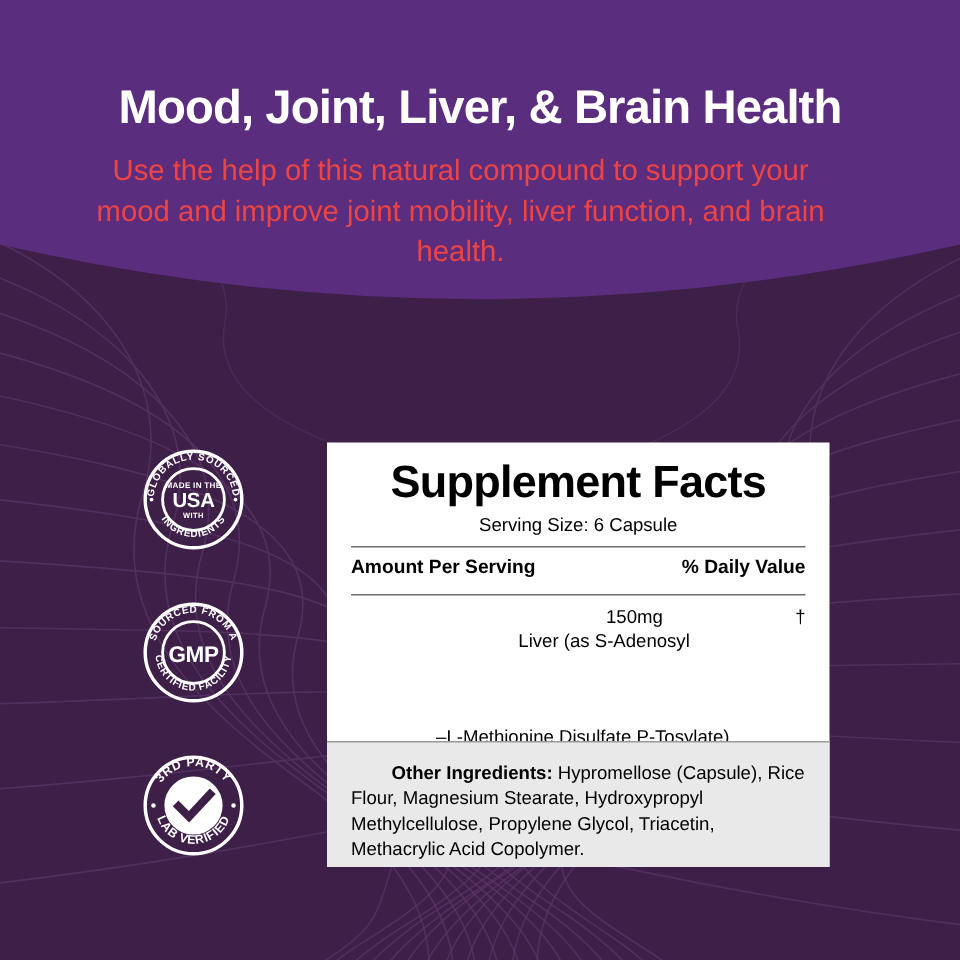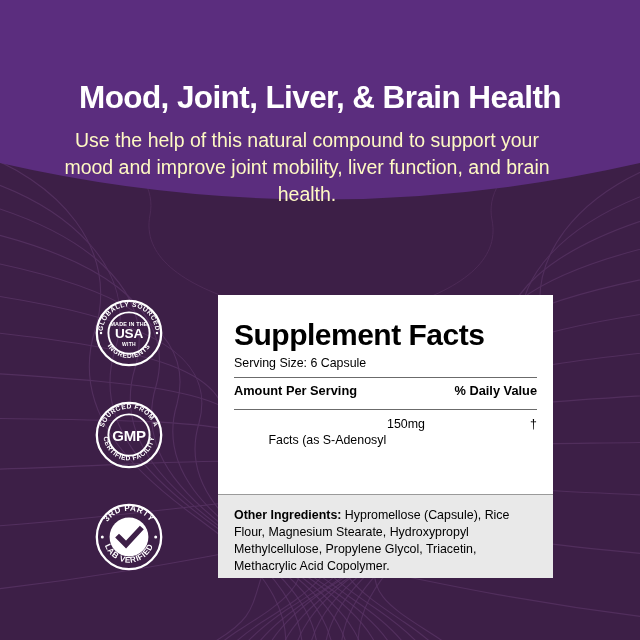--- a/index.html
+++ b/index.html
@@ -43,32 +43,32 @@
   }
   .banner-content {
     position: absolute;
     left: 0; top: 0;
     width: 640px;
     text-align: center;
     z-index: 3;
   }
   .headline {
     margin: 0;
-    padding: 80px 14px 0 14px;
+    padding: 54px 14px 0 14px;
     color: #ffffff;
     font-size: 31.5px;
     font-weight: bold;
     letter-spacing: -0.6px;
     line-height: 1.08;
     white-space: nowrap;
   }
   .subhead {
     margin: 0;
     padding: 13px 84px 0 58px;
-    color: #fef9c3;
+    color: #ef4444;
     font-size: 19.5px;
     font-weight: 400;
     line-height: 1.38;
   }
 
   
   .badges {
     position: absolute;
     left: 0;
     top: 0;
@@ -87,21 +87,22 @@
     position: absolute;
     left: 218px;
     top: 295px;
     width: 335px;
     height: 283px;
     background: #ffffff;
     z-index: 5;
     box-sizing: border-box;
   }
   .facts-inner {
-    padding: 24px 16px 0 16px;
+    padding: 11px 16px 0 16px;
+    text-align: center;
   }
   .facts-title {
     margin: 0;
     color: #000;
     font-size: 30px;
     font-weight: bold;
     line-height: 1.05;
     letter-spacing: -0.5px;
   }
   .serving-lines {
@@ -138,21 +139,21 @@
     font-size: 12.4px;
     line-height: 1.28;
   }
   .ing-line1 {
     display: block;
     position: relative;
     white-space: pre;
   }
   .ing-amount {
     position: absolute;
-    left: 153px;
+    left: 170px;
     top: 0;
   }
   .ing-dv {
     position: absolute;
     right: 0;
     top: 0;
   }
   .ing-line2 {
     display: block;
     padding-left: 6px;
@@ -173,21 +174,21 @@
     border-top: 1.4px solid #9a9a9a;
     padding: 12px 16px 10px 16px;
     box-sizing: border-box;
   }
   .other-text {
     margin: 0;
     color: #000;
     font-size: 12.4px;
     line-height: 1.38;
   }
-  .other-text b { font-weight: bold; }
+  .other-text b { font-weight: bold; margin-left: 27px; }
 </style>
 </head>
 <body>
 
 <div id="page">
 
   <svg class="topo" viewBox="0 0 640 640" preserveAspectRatio="none" aria-hidden="true">
     <rect x="0" y="0" width="640" height="640" fill="#3d1f47"></rect>
     <g fill="none" stroke="#5a3566" stroke-width="1.1" opacity="0.75">
       <path d="M-30,150 C60,180 120,250 95,330 C70,410 130,470 200,520 C270,570 300,620 280,680"></path>
@@ -310,21 +311,21 @@
 
       <div class="amount-row">
         <span>Amount Per Serving</span>
         <span>% Daily Value</span>
       </div>
 
       <hr class="rule-med">
 
       <div class="ingredient-row">
         <span class="ing-line1">
-          <span>Facts (as S-Adenosyl</span>
+          <span>Liver (as S-Adenosyl</span>
           <span class="ing-amount">150mg</span>
           <span class="ing-dv">†</span>
         </span>
         <span class="ing-line2">–L-Methionine Disulfate P-Tosylate)</span>
       </div>
 
       <hr class="rule-med">
 
       <p class="footnote">† Daily Value not established.</p>
     </div>

